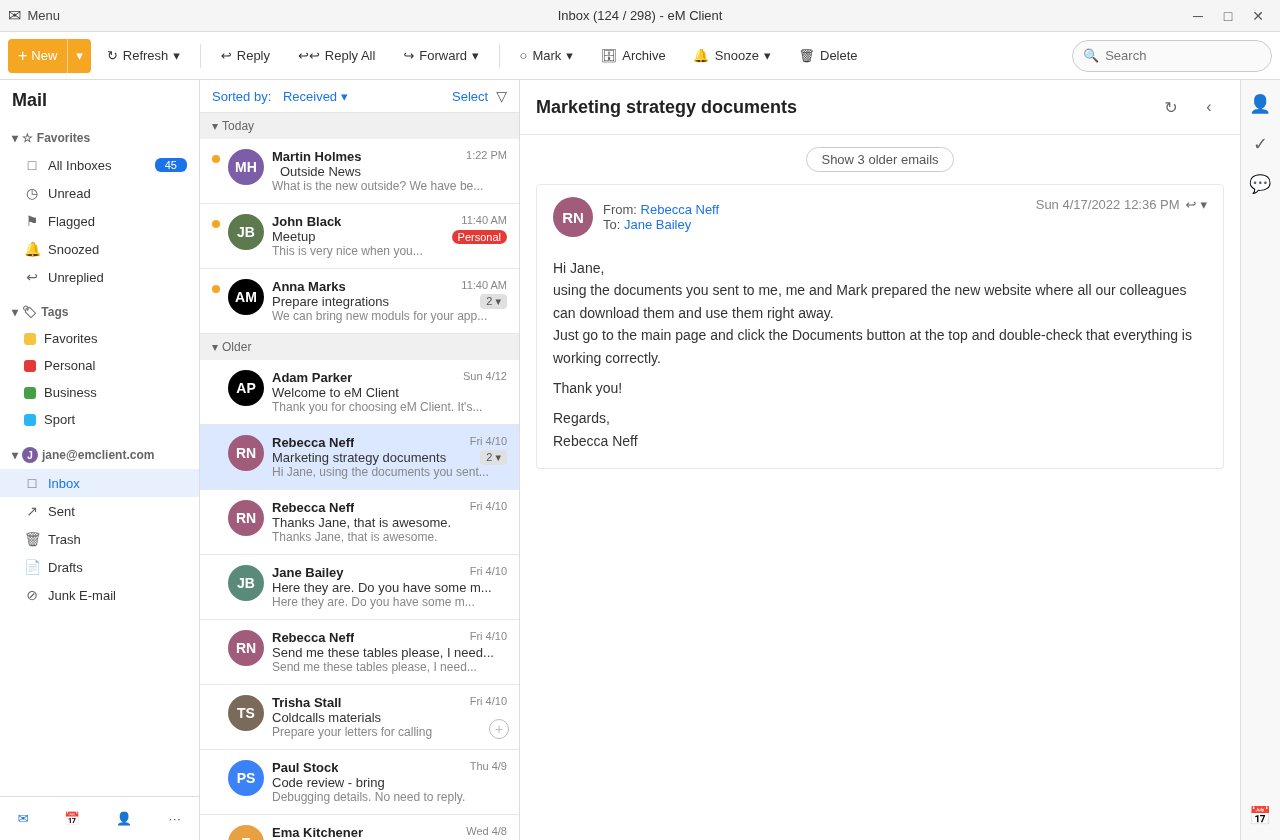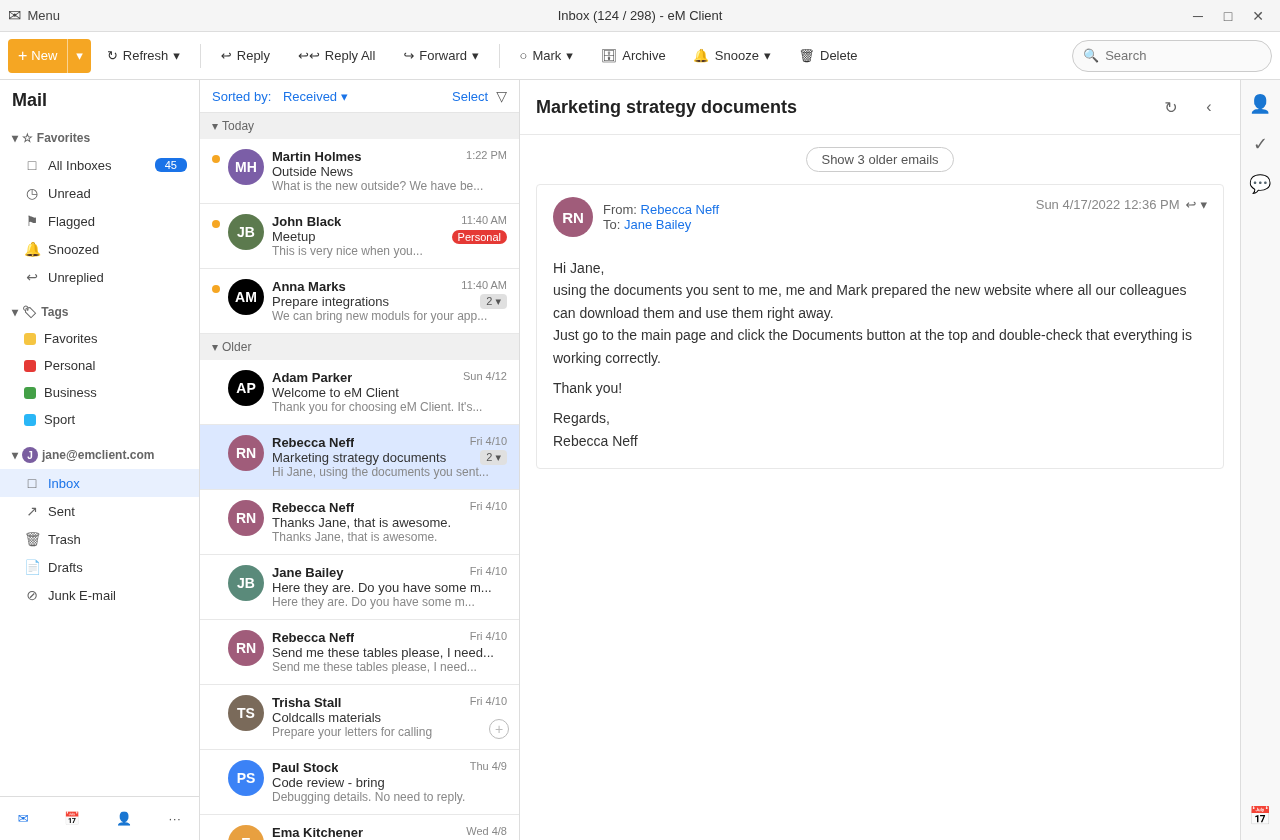--- a/index.html
+++ b/index.html
@@ -266,21 +266,21 @@
     <div class="group-header"><span>▾</span> Today</div>
         <div class="email-item">
     <div class="unread-dot"></div>
     <div class="avatar" style="background:#7b5ea7;">MH</div>
     <div class="email-meta">
       <div class="email-top-row">
         <span class="email-from">Martin Holmes</span>
         <span class="email-time">1:22 PM</span>
       </div>
       <div class="email-subject">
-        <span style="flex:1;min-width:0;overflow:hidden;text-overflow:ellipsis;white-space:nowrap;">Outside News</span>
+        <span style="flex:1;min-width:0;overflow:hidden;text-overflow:ellipsis;white-space:nowrap;margin-left:8px;">Outside News</span>
 
       </div>
       <div class="email-preview">What is the new outside? We have be...</div>
     </div>
 
   </div>
         <div class="email-item">
     <div class="unread-dot"></div>
     <div class="avatar" style="background:#5c7a4e;">JB</div>
     <div class="email-meta">

